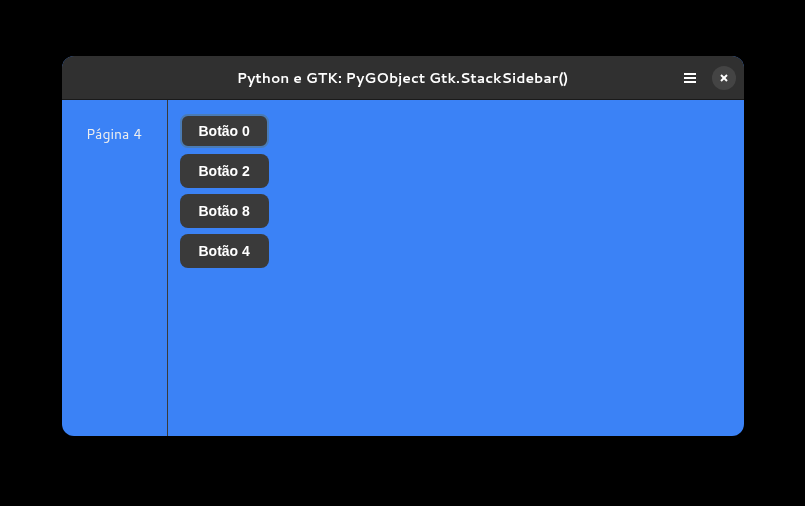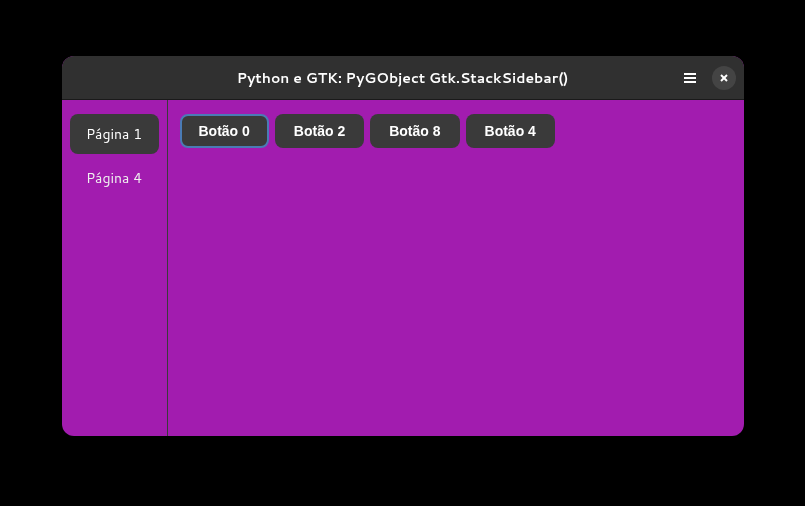--- a/index.html
+++ b/index.html
@@ -13,21 +13,21 @@
       height: 506px;
       font-family: -apple-system, Cantarell, sans-serif;
       display: flex;
       align-items: flex-start;
       justify-content: center;
       padding-top: 56px;
     }
     .window {
       width: 682px;
       height: 380px;
-      background: #a21caf;
+      background: #3b82f6;
       border-radius: 12px;
       overflow: hidden;
       box-shadow: 0 6px 24px rgba(0,0,0,0.6);
       display: flex;
       flex-direction: column;
     }
     .titlebar {
       height: 44px;
       background: #303030;
       display: flex;
@@ -100,21 +100,21 @@
       text-align: center;
     }
     .sidebar-item.active {
       background: #3a3a3a;
       color: #fff;
     }
     .content {
       flex: 1;
       padding: 14px 12px;
       display: flex;
-      flex-direction: row;
+      flex-direction: column;
       gap: 6px;
       align-items: flex-start;
     }
     .content-btn {
       background: #3a3a3a;
       color: #fff;
       border: 1px solid transparent;
       border-radius: 8px;
       padding: 8px 18px;
       font-size: 14px;
@@ -145,23 +145,20 @@
       <button class="close-btn">
         <svg width="10" height="10" viewBox="0 0 10 10">
           <line x1="2" y1="2" x2="8" y2="8"></line>
           <line x1="8" y1="2" x2="2" y2="8"></line>
         </svg>
       </button>
     </div>
   </div>
   <div class="body">
     <div class="sidebar">
-      <div class="sidebar-item active">
-        <span>Página 1</span>
-      </div>
       <div class="sidebar-item">
         <span>Página 4</span>
       </div>
     </div>
     <div class="content">
       <button class="content-btn focused">Botão 0</button>
       <button class="content-btn">Botão 2</button>
       <button class="content-btn">Botão 8</button>
       <button class="content-btn">Botão 4</button>
     </div>

